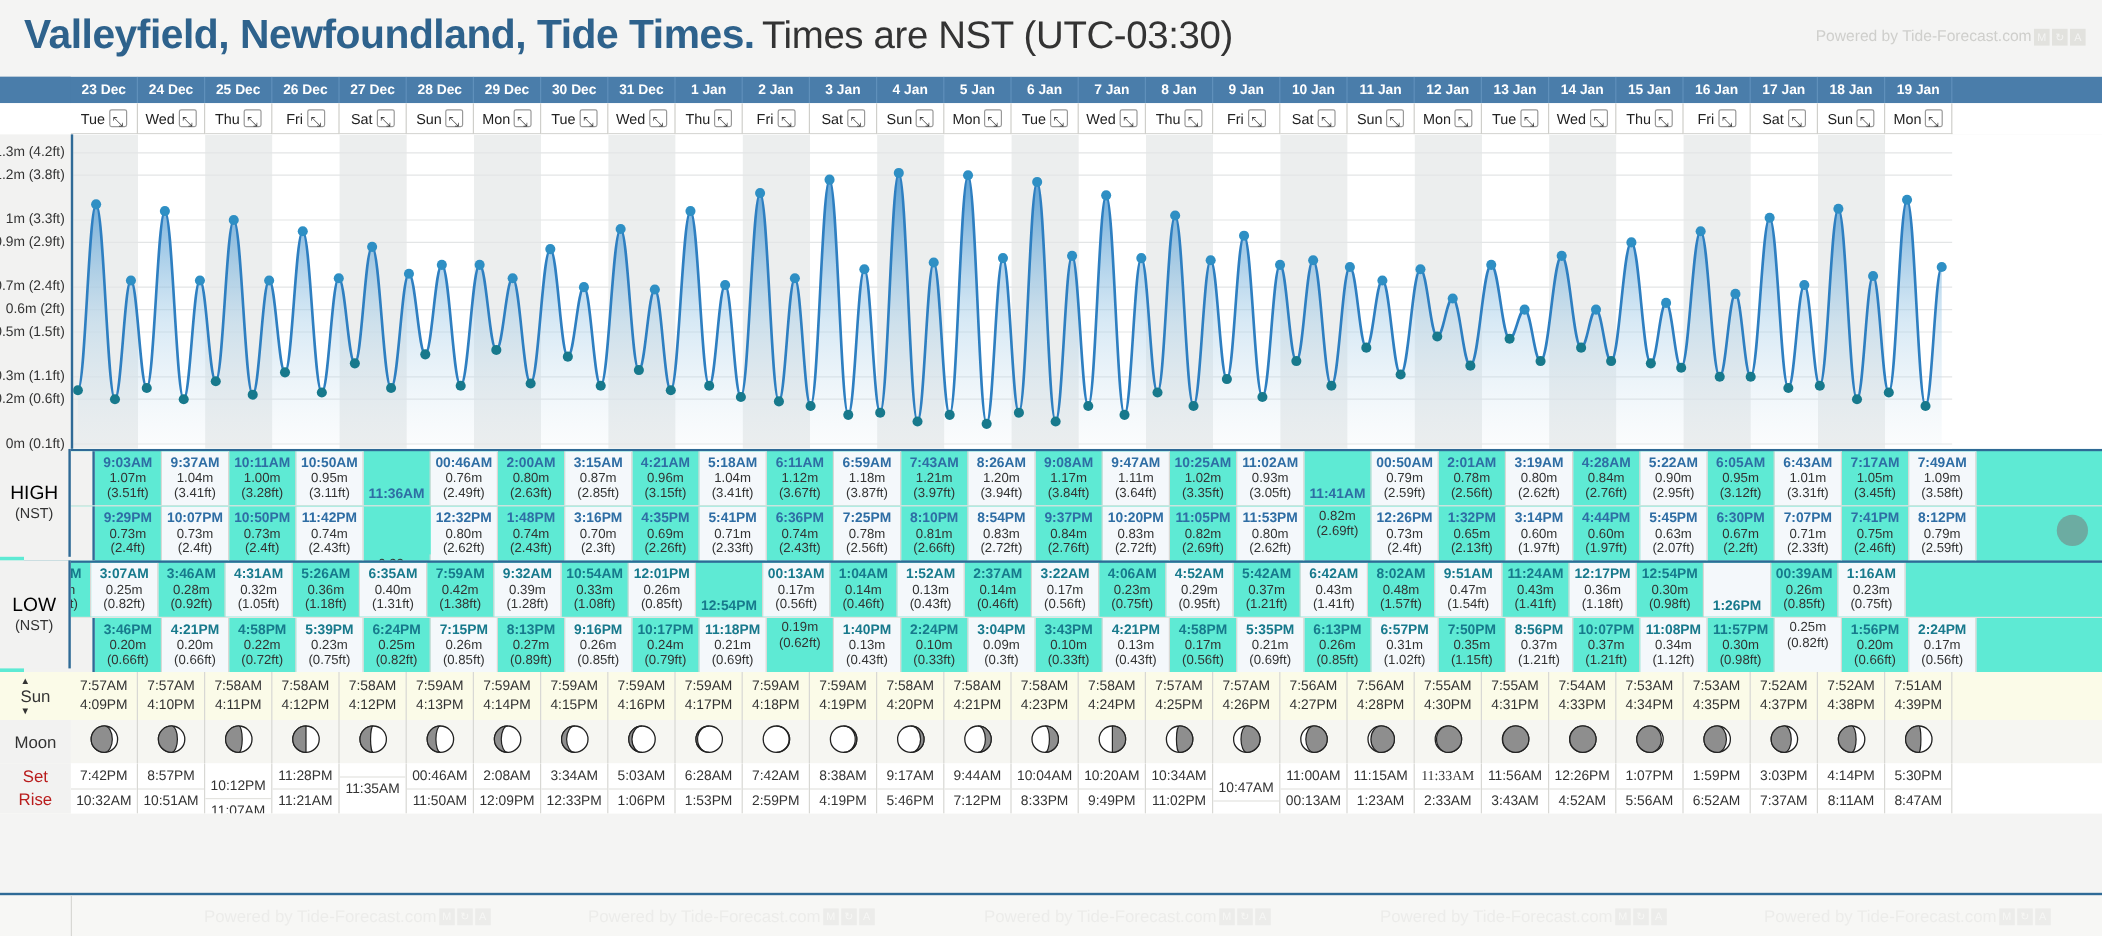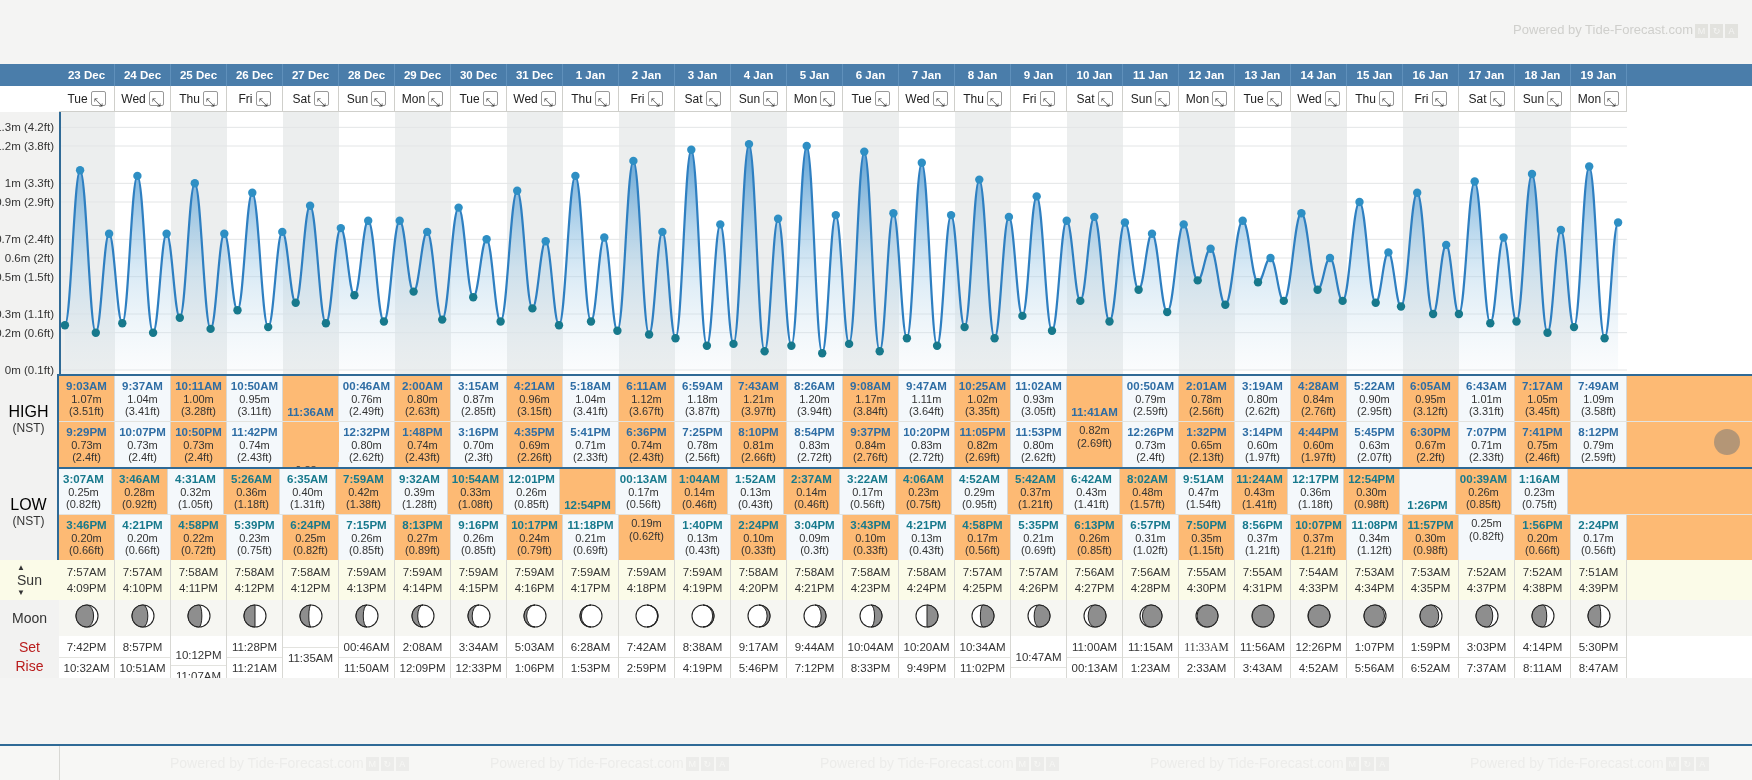--- a/index.html
+++ b/index.html
@@ -69,21 +69,21 @@
     border-right:2px solid #2f6a96;z-index:4;
   }
   .ytick{
     position:absolute;right:5px;font-size:11.5px;color:#333;white-space:nowrap;
     transform:translateY(-50%);
   }
   #plot{position:absolute;left:59px;top:0;right:0;height:262px;overflow:hidden;}
   #plot svg{display:block;}
 
   
-  .tide-block{background:#fdba74;}
+  .tide-block{background:#5eead4;padding-left:20px;}
   .tide-block .lab{
     background:#f2f2f1;font-size:15px;font-weight:bold;
     border-right:2px solid #2f6a96;
   }
   .lab .sub{font-size:12px;font-weight:normal;color:#333;}
   .high .lab{color:#2e6da4;}
   .low .lab{color:#17798c;}
   .tcell{
     width:56px;min-width:56px;box-sizing:border-box;
     border-right:1px solid #d8d8d4;
@@ -133,20 +133,23 @@
 
   #nowdot{
     position:absolute;width:26px;height:26px;border-radius:50%;
     background:rgba(120,120,120,.55);z-index:9;
   }
 </style>
 </head>
 <body>
 
 <div id="header">
+  <div id="title-wrap">
+    <span id="title-main">Valleyfield, Newfoundland, Tide Times.</span><span id="title-sub">Times are NST (UTC-03:30)</span>
+  </div>
   <div id="hdr-watermark">
     <span>Powered by Tide-Forecast.com</span><span class="wm-box">M</span><span class="wm-box">↻</span><span class="wm-box">A</span>
   </div>
 </div>
 
 <div id="board">
 
   <div class="row" id="date-row">
     <div class="lab"></div>
     <div class="cells" id="date-cells">

